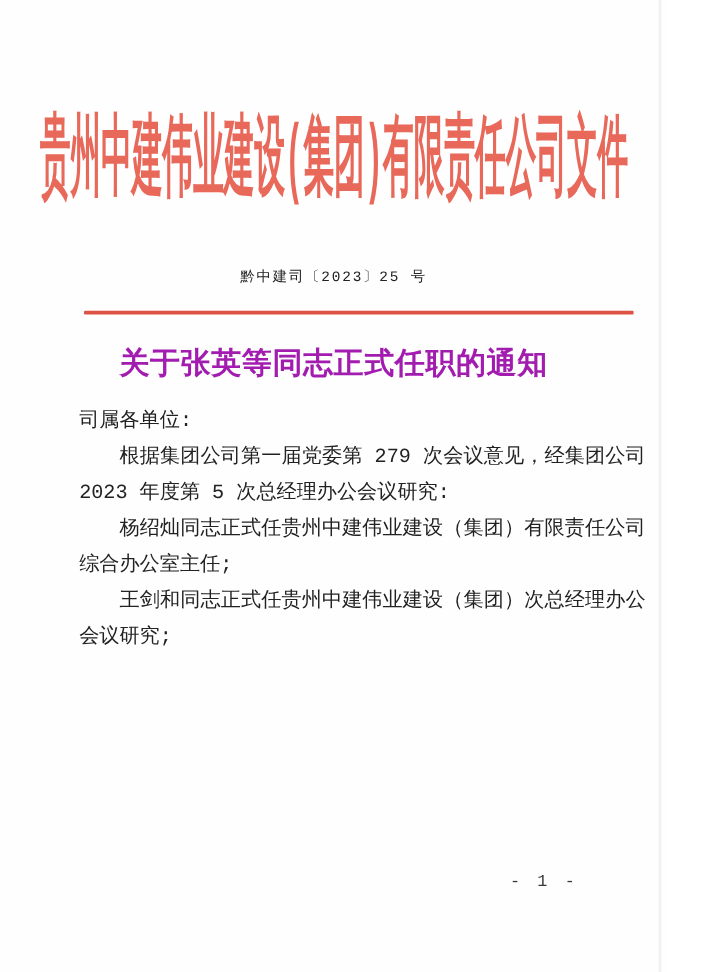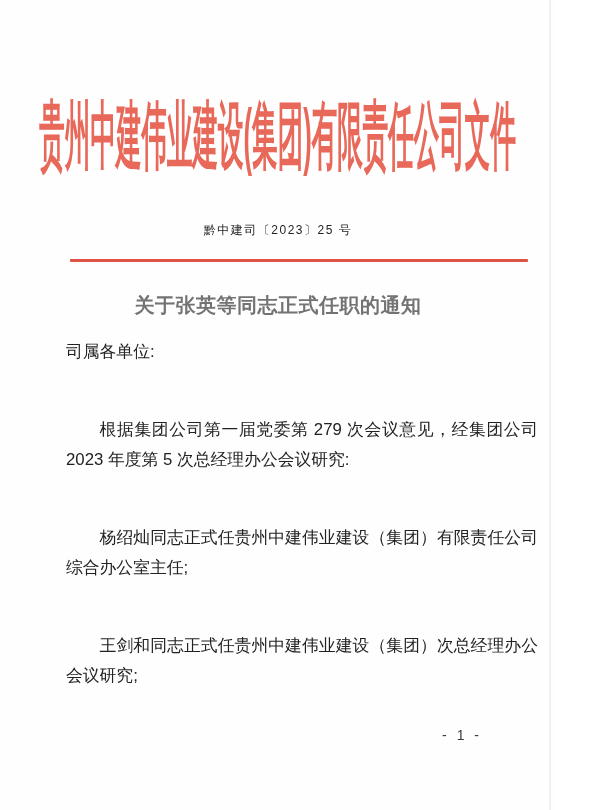--- a/index.html
+++ b/index.html
@@ -6,21 +6,21 @@
     margin: 0;
     padding: 0;
     background: #ffffff;
   }
   .page {
     position: relative;
     width: 556px;
     height: 810px;
     background: #fefefe;
     overflow: hidden;
-    font-family: Liberation Sans, sans-serif;
+    font-family: Liberation Mono, monospace;
     color: #1e1e1e;
   }
   
   .org-title-wrap {
     position: absolute;
     top: 98px;
     left: 0;
     right: 0;
     display: flex;
     justify-content: center;
@@ -58,45 +58,44 @@
     border-radius: 1px;
   }
   
   .doc-title {
     position: absolute;
     top: 288px;
     left: 0;
     right: 0;
     margin: 0;
     text-align: center;
-    font-size: 20px;
+    font-size: 25px;
     line-height: 34px;
     font-weight: 700;
     letter-spacing: 0.5px;
-    color: #737373;
+    color: #a21caf;
   }
   
   .body {
     position: absolute;
     top: 337px;
     left: 66px;
     width: 472px;
     font-size: 16.8px;
     line-height: 30px;
     color: #222;
     text-align: justify;
     text-justify: inter-ideograph;
   }
   .body p {
     margin: 0;
     padding: 0;
   }
   .body p.para {
     text-indent: 2em;
-    margin-top: 48px;
   }
   
   .page-number {
     position: absolute;
     top: 727px;
     right: 74px;
     font-size: 14px;
     letter-spacing: 3px;
     color: #3a3a3a;
   }

